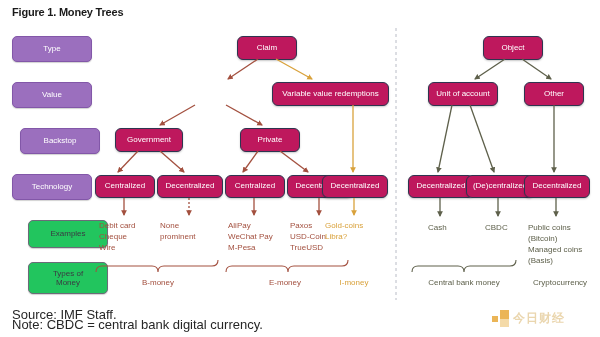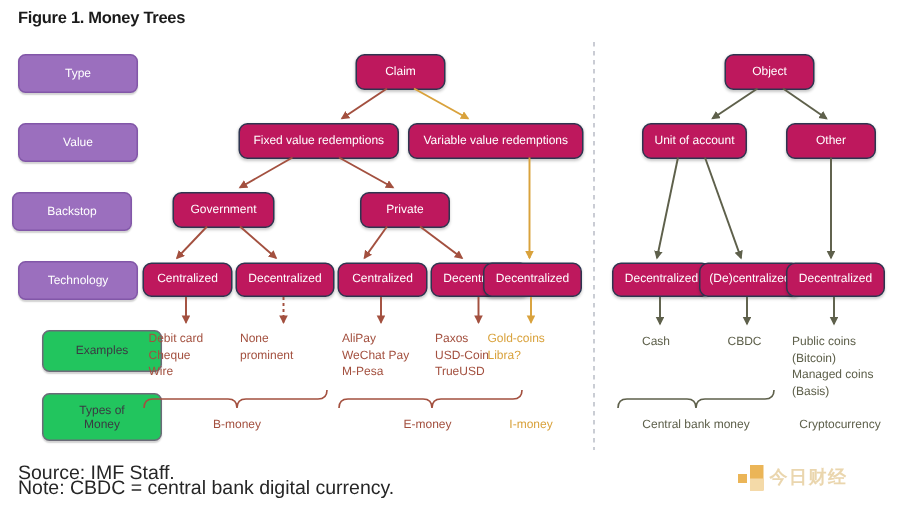--- a/index.html
+++ b/index.html
@@ -92,29 +92,28 @@
 </style>
 </head>
 <body>
 
 <div id="root">
 
   <div class="title">Figure 1. Money Trees</div>
 
   <div class="rowlab" style="left:12px;top:36px;width:78px;height:24px;">Type</div>
   <div class="rowlab" style="left:12px;top:82px;width:78px;height:24px;">Value</div>
-  <div class="rowlab" style="left:8px;top:128px;width:78px;height:24px;">Backstop</div>
+  <div class="rowlab" style="left:20px;top:128px;width:78px;height:24px;">Backstop</div>
   <div class="rowlab" style="left:12px;top:174px;width:78px;height:24px;">Technology</div>
   <div class="rowlab white" style="left:12px;top:220px;width:78px;height:26px;">Examples</div>
   <div class="rowlab white" style="left:12px;top:262px;width:78px;height:30px;white-space:pre-line;">Types of
 Money</div>
 
   <div class="node" style="left:237px;top:36px;width:58px;height:22px;">Claim</div>
 
-  <div class="node" style="left:159px;top:82px;width:105px;height:22px;">Fixed value redemptions</div>
   <div class="node" style="left:272px;top:82px;width:115px;height:22px;">Variable value redemptions</div>
 
   <div class="node" style="left:115px;top:128px;width:66px;height:22px;">Government</div>
   <div class="node" style="left:240px;top:128px;width:58px;height:22px;">Private</div>
 
   <div class="node" style="left:95px;top:175px;width:58px;height:21px;">Centralized</div>
   <div class="node" style="left:157px;top:175px;width:64px;height:21px;">Decentralized</div>
   <div class="node" style="left:225px;top:175px;width:58px;height:21px;">Centralized</div>
   <div class="node" style="left:287px;top:175px;width:64px;height:21px;">Decentralized</div>
   <div class="node" style="left:322px;top:175px;width:64px;height:21px;">Decentralized</div>

